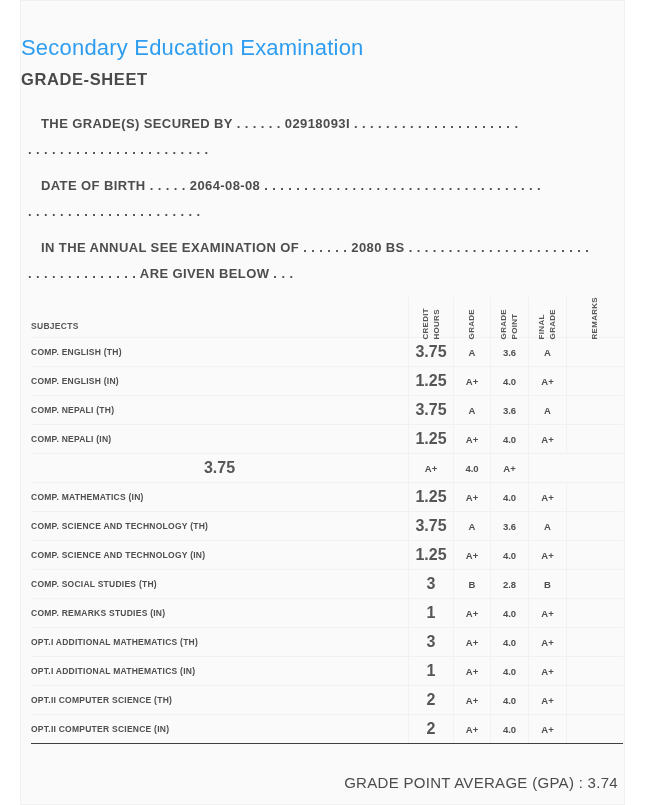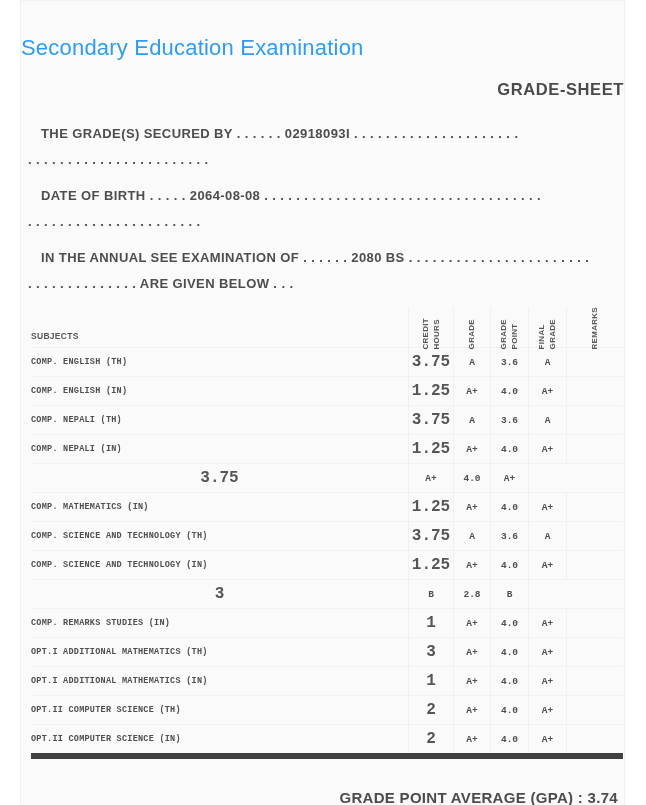--- a/index.html
+++ b/index.html
@@ -17,22 +17,22 @@
     background: #fafafa;
     border: 1px solid #f1f1f1;
     padding-top: 34px;
   }
   .title {
     font-size: 22px;
     color: #2e9df0;
     letter-spacing: 0.2px;
   }
   .subtitle {
-    margin-top: 19px;
-    text-align: right;
+    margin-top: 9px;
+    text-align: left;
     font-size: 16.5px;
     font-weight: bold;
     color: #4a4a4a;
     letter-spacing: 0.6px;
   }
   .statements {
     margin-top: 22px;
     padding: 0 8px 0 7px;
     color: #4d4d4d;
     font-weight: bold;
@@ -74,21 +74,21 @@
     white-space: pre-line;
     line-height: 1.4;
     text-align: left;
   }
   .tr {
     display: grid;
     grid-template-columns: 377px 45px 37px 38px 38px 57px;
     height: 28px;
     border-top: 1px solid #f1f1f1;
   }
-  #tbody { border-bottom: 6px solid #404040; font-family: Liberation Mono, monospace; }
+  #tbody { border-bottom: 1px solid #404040; }
   .td {
     display: flex;
     align-items: center;
     justify-content: center;
     color: #4f4f4f;
     overflow: hidden;
   }
   .td + .td { border-left: 1px solid #f1f1f1; }
   .td.subject {
     justify-content: flex-start;
@@ -96,21 +96,21 @@
     font-weight: bold;
     letter-spacing: 0.25px;
   }
   .td.credit { font-size: 16px; font-weight: bold; color: #565656; }
   .td.small { font-size: 9.5px; font-weight: bold; }
   .gpa {
     margin-top: 30px;
     padding-right: 6px;
     text-align: right;
     font-size: 15px;
-    font-weight: bold;
+    font-weight: normal;
     color: #4c4c4c;
     letter-spacing: 0.3px;
   }
 </style>
 </head>
 <body>
 
 <div class="card">
 
   <div class="title">Secondary Education Examination</div>
@@ -211,20 +211,21 @@
         </div>
         <div class="tr">
           <div class="td subject">COMP. SCIENCE AND TECHNOLOGY (IN)</div>
           <div class="td credit">1.25</div>
           <div class="td small">A+</div>
           <div class="td small">4.0</div>
           <div class="td small">A+</div>
           <div class="td small"></div>
         </div>
         <div class="tr">
+          <div class="td subject">COMP. SOCIAL STUDIES (TH)</div>
           <div class="td credit">3</div>
           <div class="td small">B</div>
           <div class="td small">2.8</div>
           <div class="td small">B</div>
           <div class="td small"></div>
         </div>
         <div class="tr">
           <div class="td subject">COMP. REMARKS STUDIES (IN)</div>
           <div class="td credit">1</div>
           <div class="td small">A+</div>

